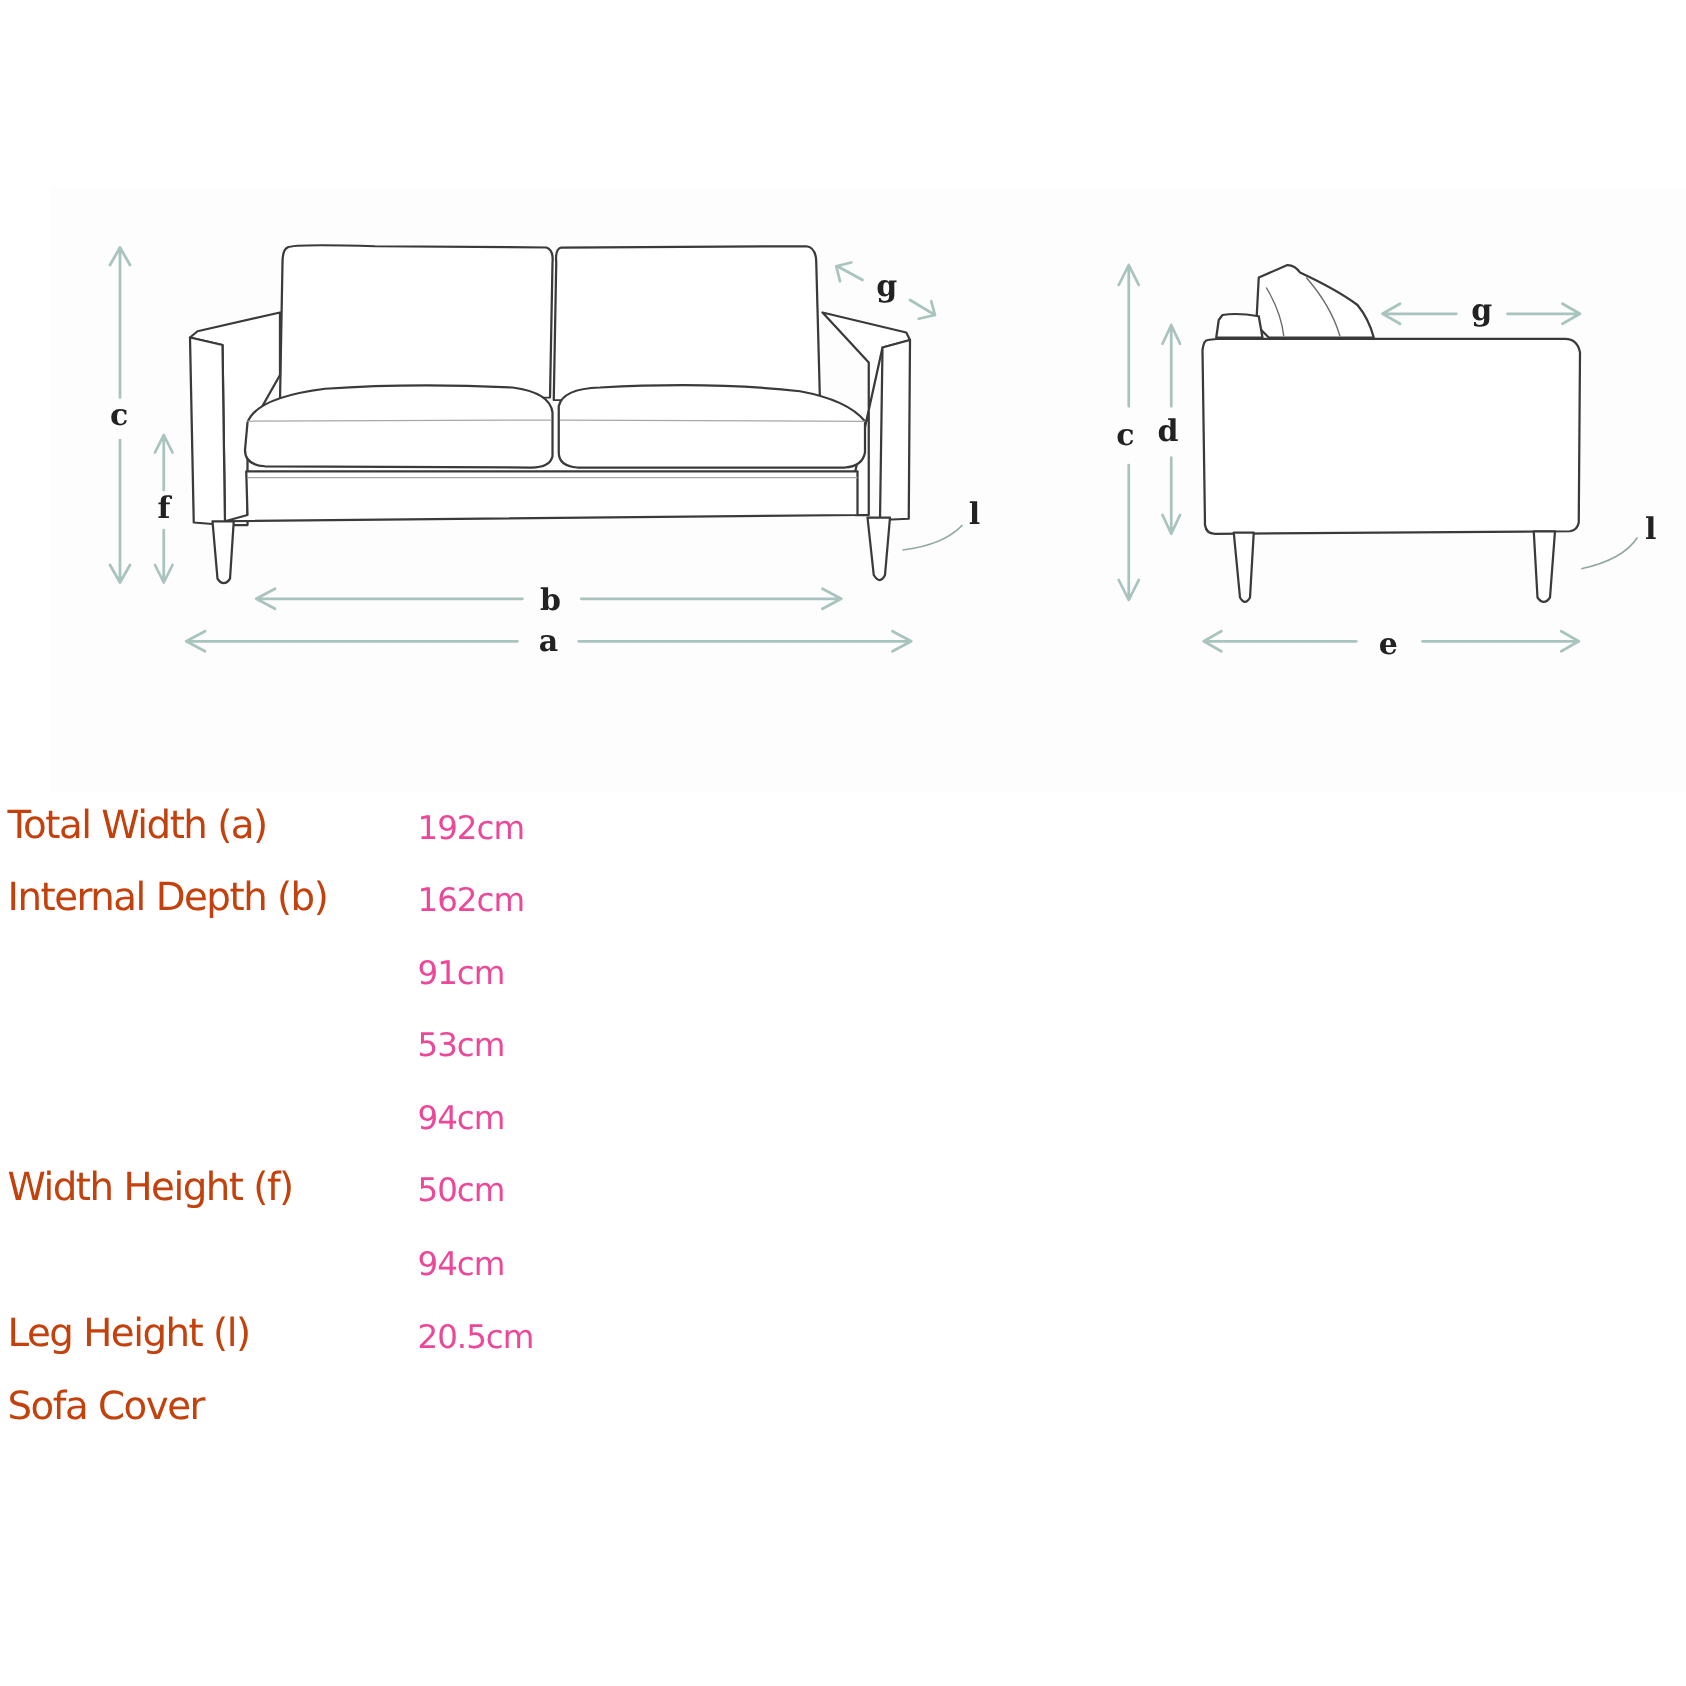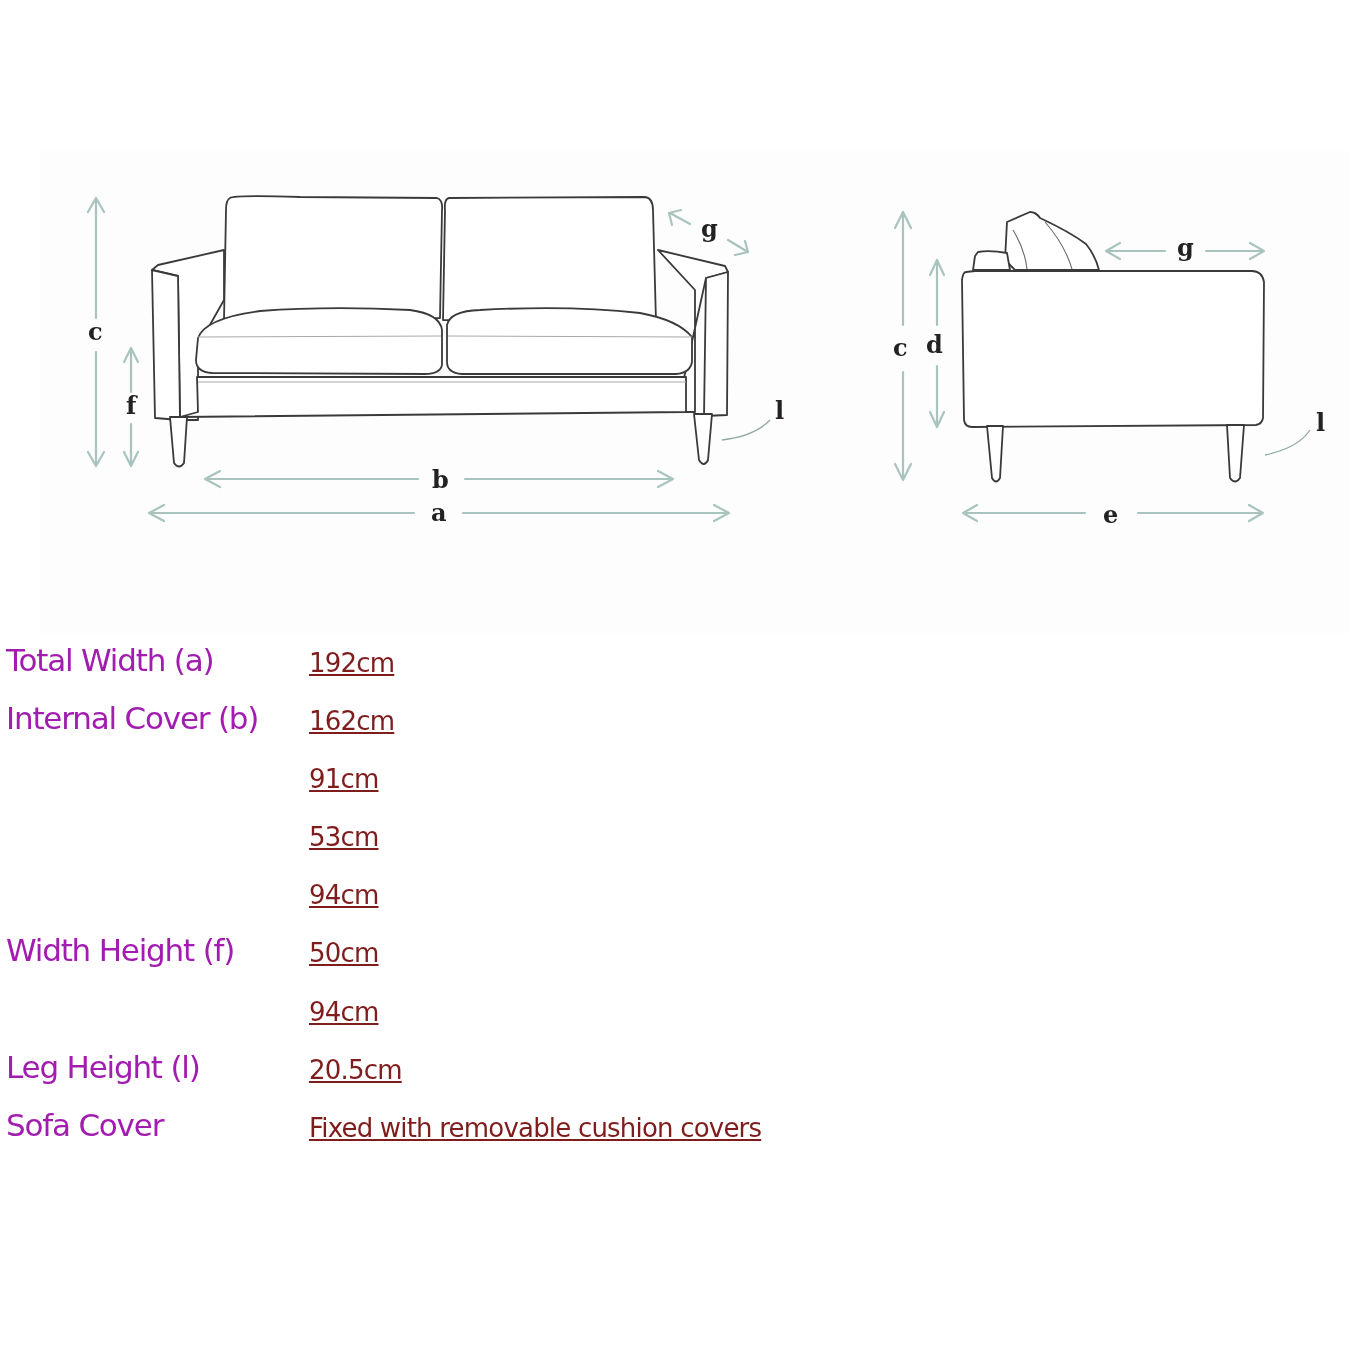--- a/index.html
+++ b/index.html
@@ -8,23 +8,23 @@
   .drawing-area { position:absolute; left:40px; top:150px; width:1309px; height:483px; background:#fdfdfd; }
   svg.diagram { position:absolute; left:0; top:0; }
   .dim-label { font-family:"DejaVu Serif", serif; font-weight:bold; font-size:24px; fill:#222; }
   .arrow { stroke:#a9c4bf; stroke-width:2.2; fill:none; stroke-linecap:round; stroke-linejoin:round; }
   .line { stroke:#3a3a3a; stroke-width:1.8; fill:#fff; stroke-linejoin:round; }
   .line-thin { stroke:#6a6a6a; stroke-width:1.1; fill:none; }
   .line-faint { stroke:#a8a8a8; stroke-width:1; fill:none; }
   .specs { position:absolute; left:6px; top:642px; }
   .spec-row { position:absolute; left:0; height:58px; width:900px; }
   .spec-label { position:absolute; left:0; top:0; font-family:"DejaVu Sans", sans-serif;
-                font-size:31px; letter-spacing:-1.2px; color:#a21caf; white-space:nowrap; }
-  .spec-value { position:absolute; left:303px; top:6px; font-family:"DejaVu Sans", sans-serif;
-                font-size:26px; letter-spacing:-0.8px; color:#7f1d1d; white-space:nowrap;text-decoration:underline; }
+                font-size:31px; letter-spacing:-1.2px; color:#c2410c; white-space:nowrap; }
+  .spec-value { position:absolute; left:328px; top:6px; font-family:"DejaVu Sans", sans-serif;
+                font-size:26px; letter-spacing:-0.8px; color:#ec4899; white-space:nowrap; }
 </style>
 </head>
 <body>
 
 <div class="drawing-area"></div>
 
 <svg class="diagram" width="1349" height="640" viewBox="0 0 1349 640">
   <defs>
     <g id="ah"></g>
   </defs>
@@ -113,21 +113,21 @@
     <text class="dim-label" x="1316" y="431">l</text>
   </g>
 </svg>
 
 <div class="specs">
   <div class="spec-row" style="top:0px">
     <span class="spec-label">Total Width (a)</span>
     <span class="spec-value">192cm</span>
   </div>
   <div class="spec-row" style="top:58px">
-    <span class="spec-label">Internal Cover (b)</span>
+    <span class="spec-label">Internal Depth (b)</span>
     <span class="spec-value">162cm</span>
   </div>
   <div class="spec-row" style="top:116px">
     <span class="spec-value">91cm</span>
   </div>
   <div class="spec-row" style="top:174px">
     <span class="spec-value">53cm</span>
   </div>
   <div class="spec-row" style="top:232px">
     <span class="spec-value">94cm</span>
@@ -138,15 +138,14 @@
   </div>
   <div class="spec-row" style="top:349px">
     <span class="spec-value">94cm</span>
   </div>
   <div class="spec-row" style="top:407px">
     <span class="spec-label">Leg Height (l)</span>
     <span class="spec-value">20.5cm</span>
   </div>
   <div class="spec-row" style="top:465px">
     <span class="spec-label">Sofa Cover</span>
-    <span class="spec-value">Fixed with removable cushion covers</span>
   </div>
 </div>
 
 </body></html>

